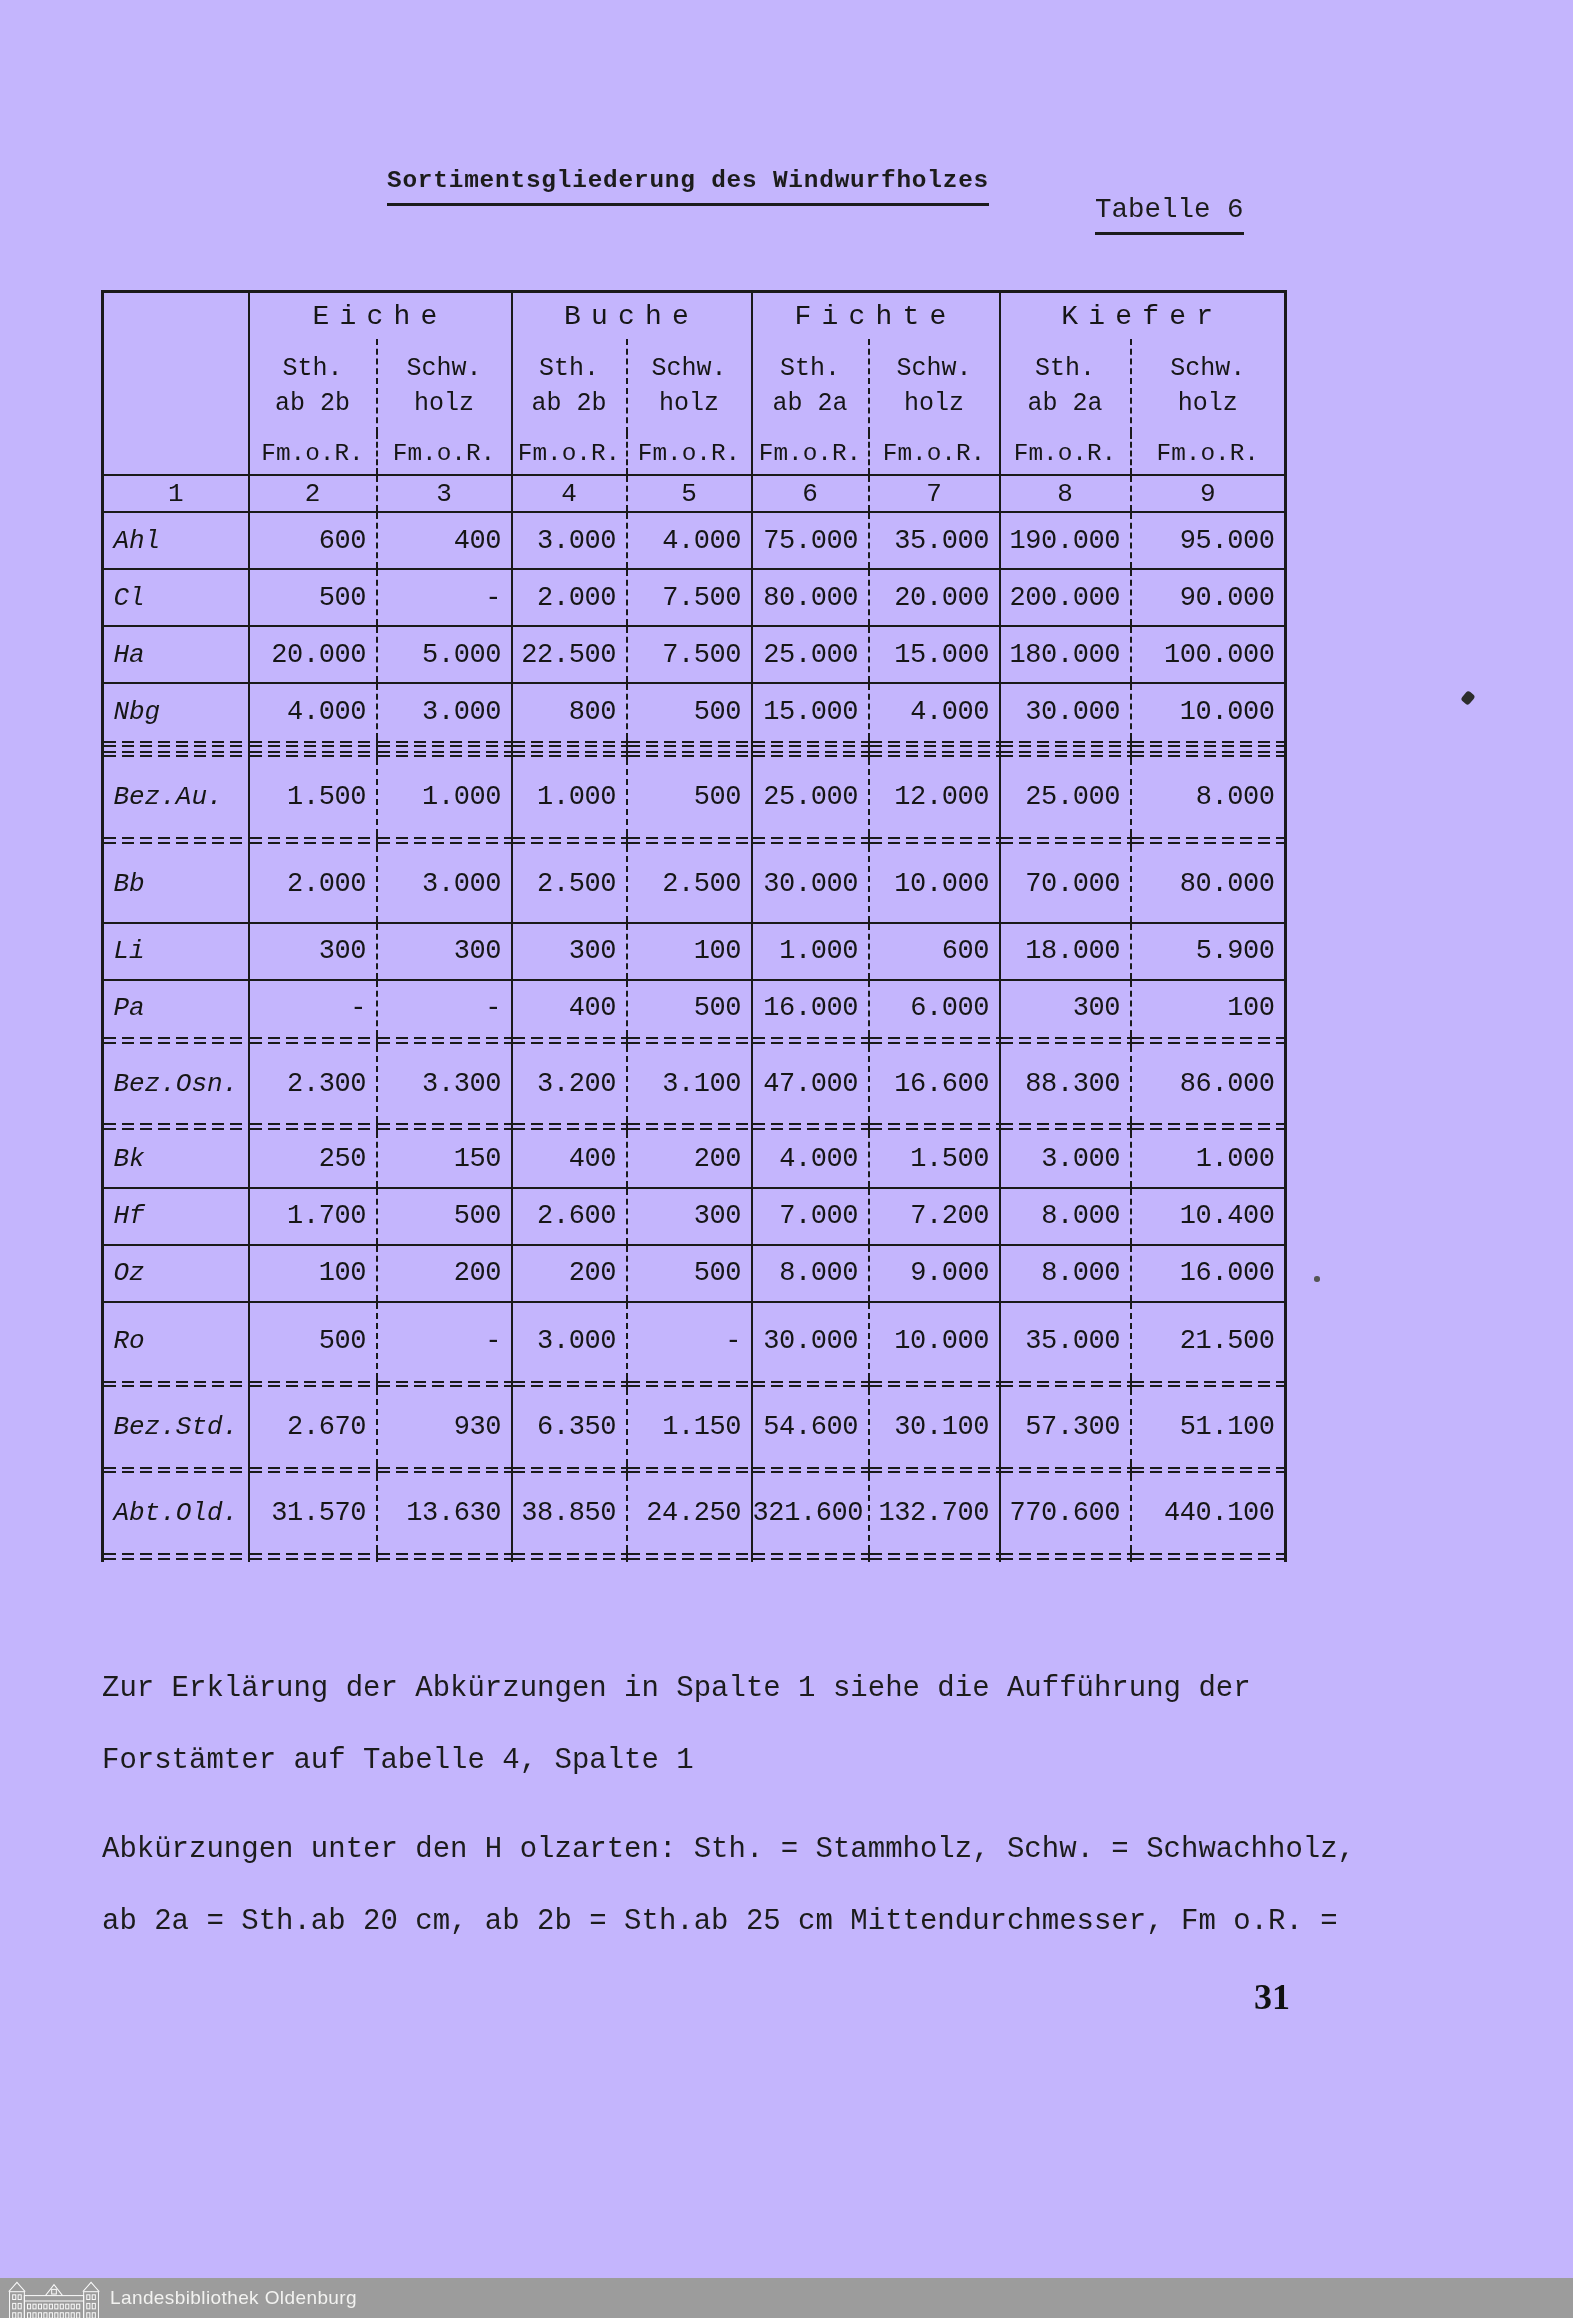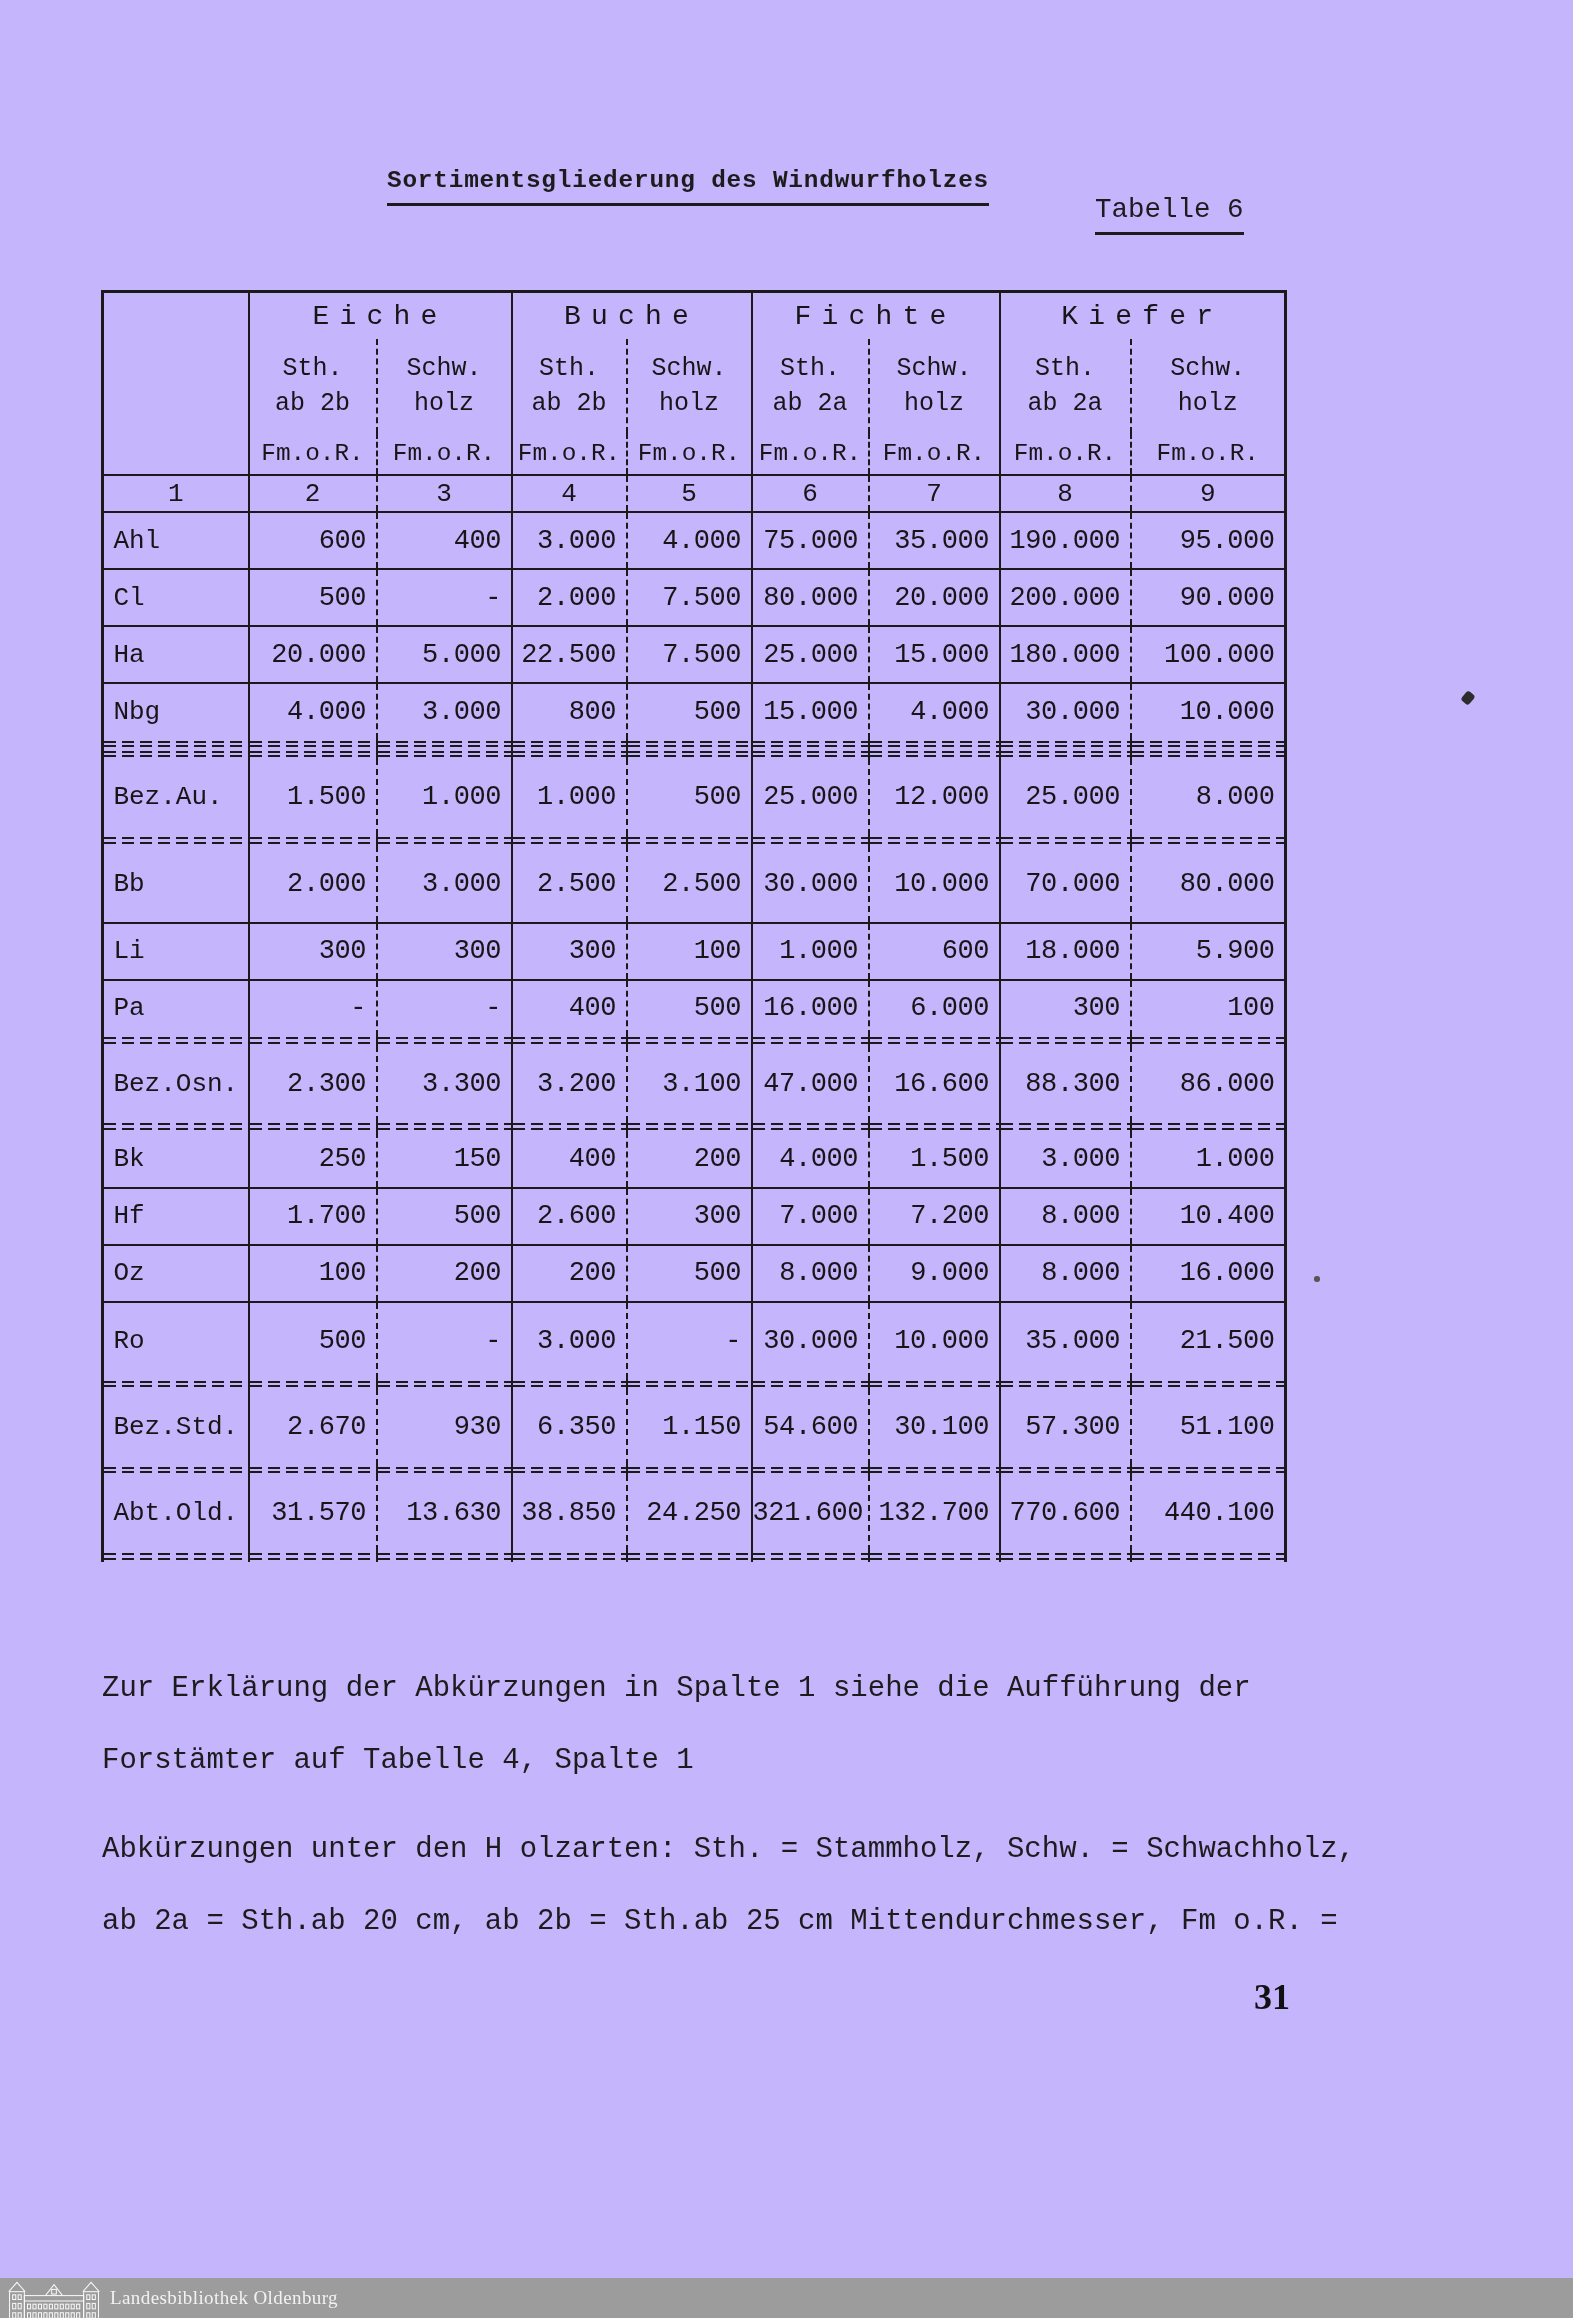--- a/index.html
+++ b/index.html
@@ -31,21 +31,21 @@
   tr.h-species td{height:46px;}
   td.sp{text-align:center;font-size:28px;letter-spacing:10.2px;font-family:Liberation Mono, monospace;}
   tr.h-kind td{height:94px;text-align:center;font-size:25px;line-height:35px;}
   tr.h-unit td{height:41px;text-align:center;font-size:24.4px;}
   tr.h-nums td{
     height:35px;text-align:center;font-size:26px;
     border-top:2.4px solid #1a1a1a;border-bottom:2.4px solid #1a1a1a;
   }
   tr.data td{border-top:2.4px solid #1a1a1a;height:55px;}
   tr.data.tall td{height:76px;}
-  td.lab{text-align:left;padding-left:9.4px;font-size:26px;}
+  td.lab{text-align:left;padding-left:9.4px;font-size:26px;font-style:italic;}
   td.val{text-align:right;padding-right:9.4px;letter-spacing:-0.4px;}
   tr.sep td{
     border-top:none;height:10.2px;padding:0;
     background-image:
       repeating-linear-gradient(90deg,#1a1a1a 0 11.8px,transparent 11.8px 18px),
       repeating-linear-gradient(90deg,#1a1a1a 0 11.8px,transparent 11.8px 18px);
     background-size:100% 2.4px,100% 2.4px;
     background-position:0 1.6px,0 6.3px;
     background-repeat:no-repeat,no-repeat;
   }
@@ -64,21 +64,21 @@
   .speck1{position:absolute;left:1463px;top:692px;width:10.2px;height:11.8px;background:#2d2d2d;border-radius:3.1px;transform:rotate(40deg);}
   .speck2{position:absolute;left:1314px;top:1276px;width:5.5px;height:5.5px;background:#555;border-radius:50%;}
   
   .footer-bar{
     position:absolute;left:0;bottom:0;width:1574px;height:41px;
     background:#9c9c9c;
   }
   .footer-logo{position:absolute;left:6.3px;bottom:0px;}
   .footer-text{
     position:absolute;left:110px;top:9.4px;
-    font-family:Liberation Serif, serif;
+    font-family:Liberation Sans, sans-serif;
     font-size:19px;color:#f2f2f0;letter-spacing:0.4px;white-space:nowrap;
   }
 </style>
 </head>
 <body>
 
 <div class="page">
 
   <div class="doc-title">Sortimentsgliederung des Windwurfholzes</div>
   <div class="table-label">Tabelle 6</div>

